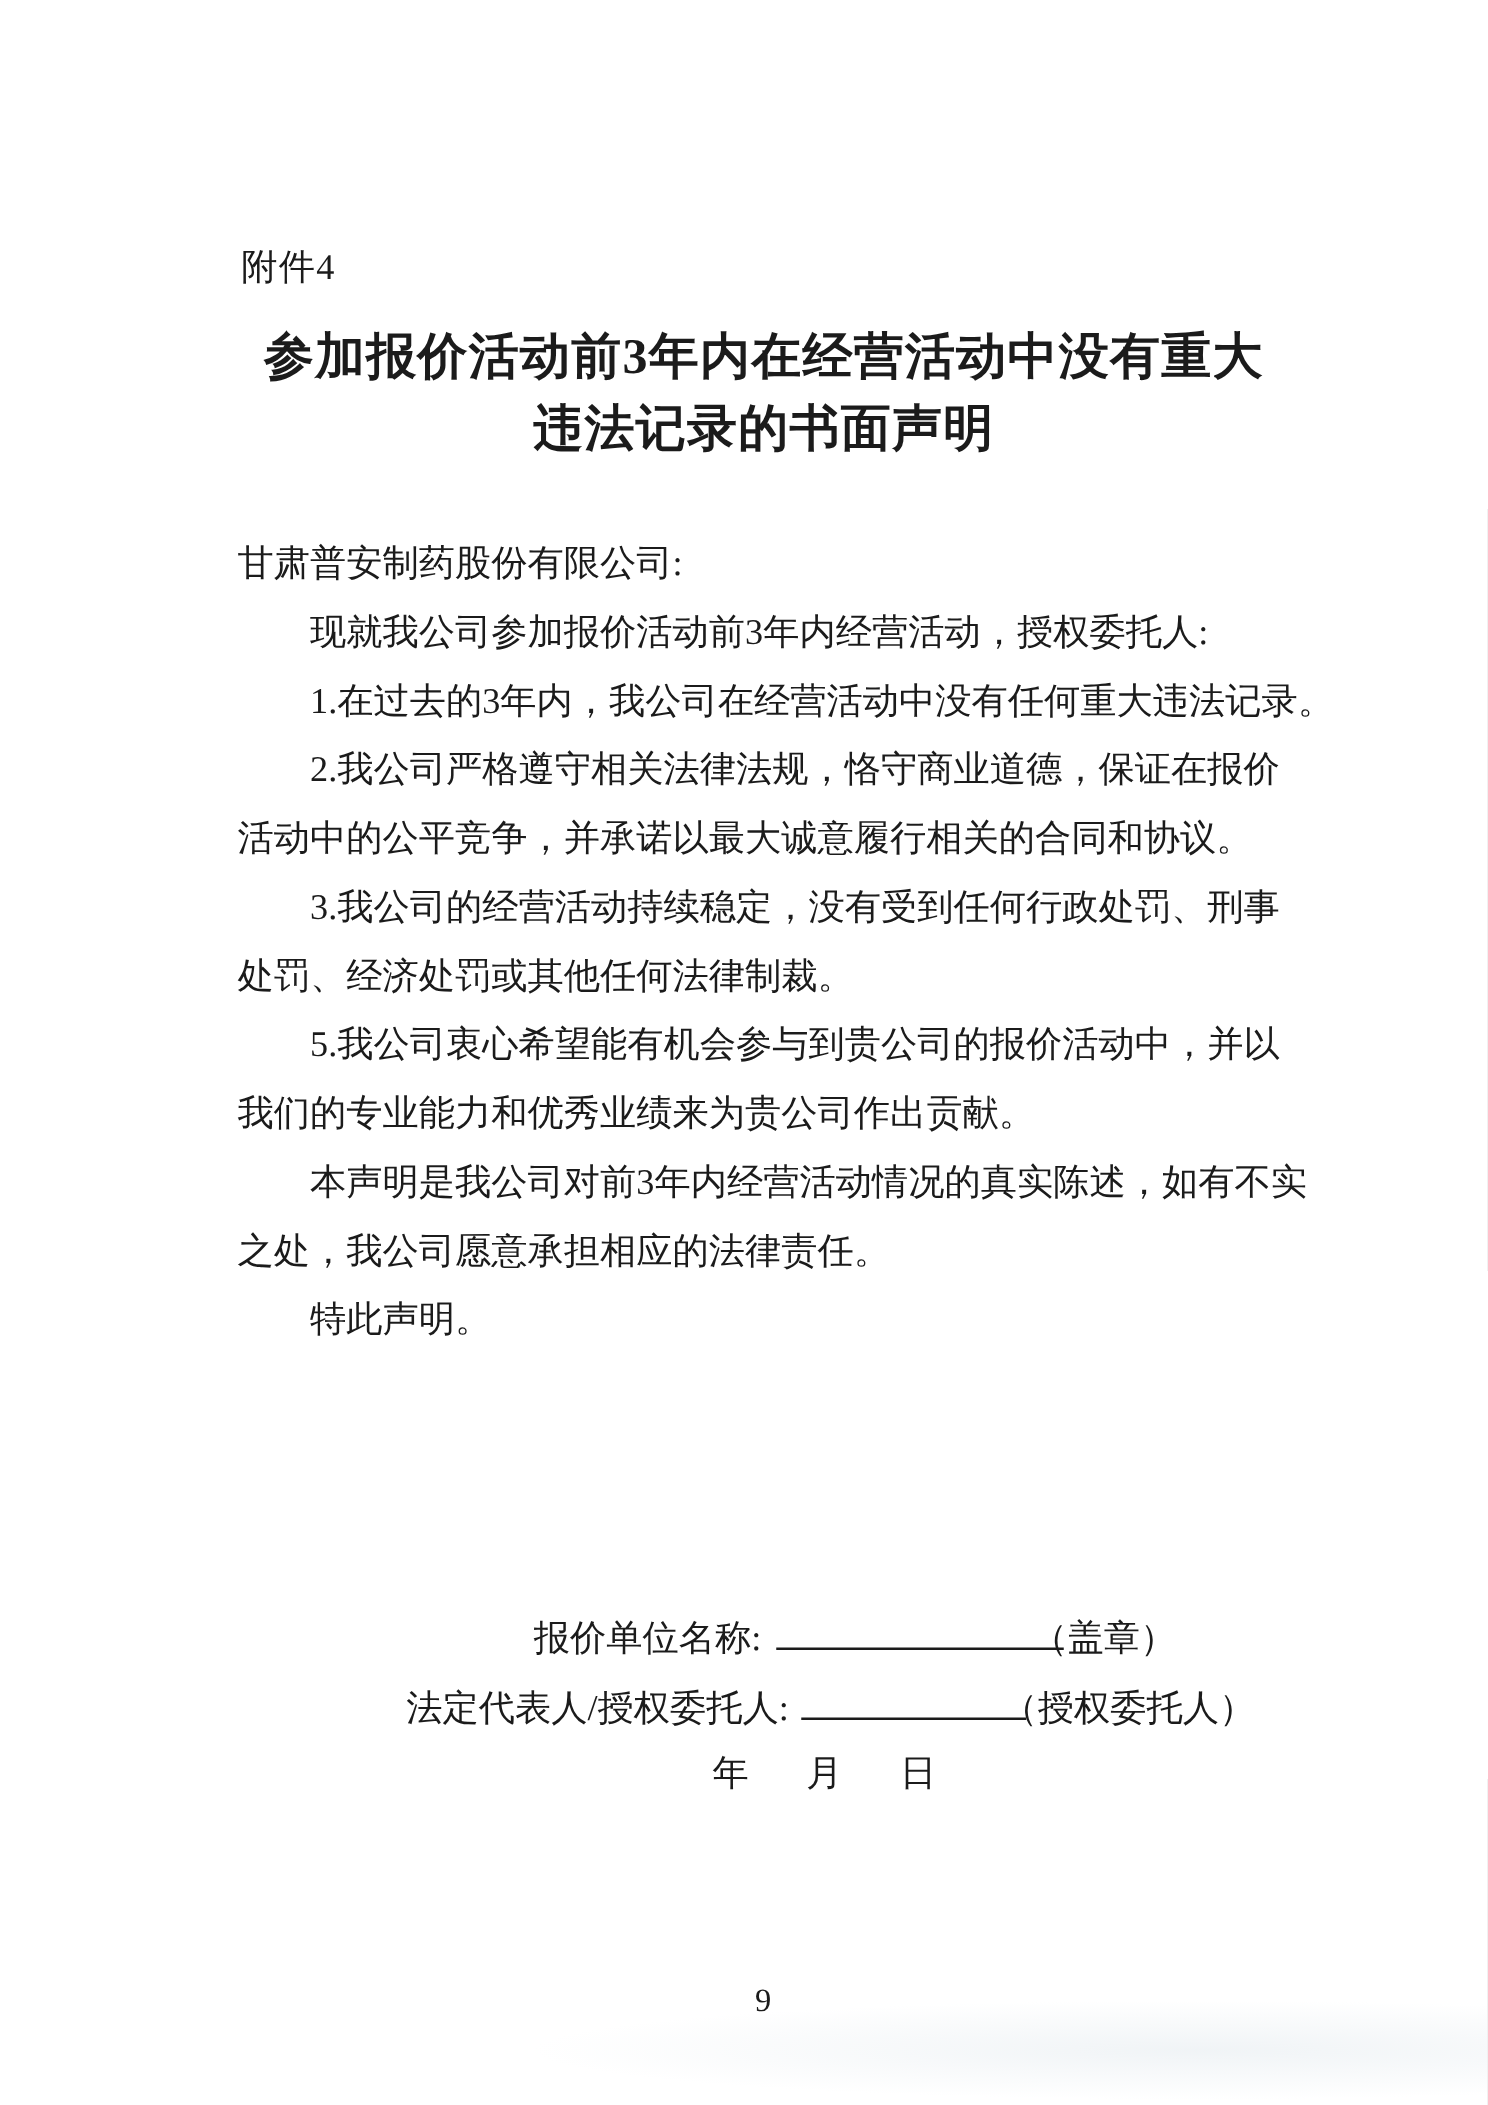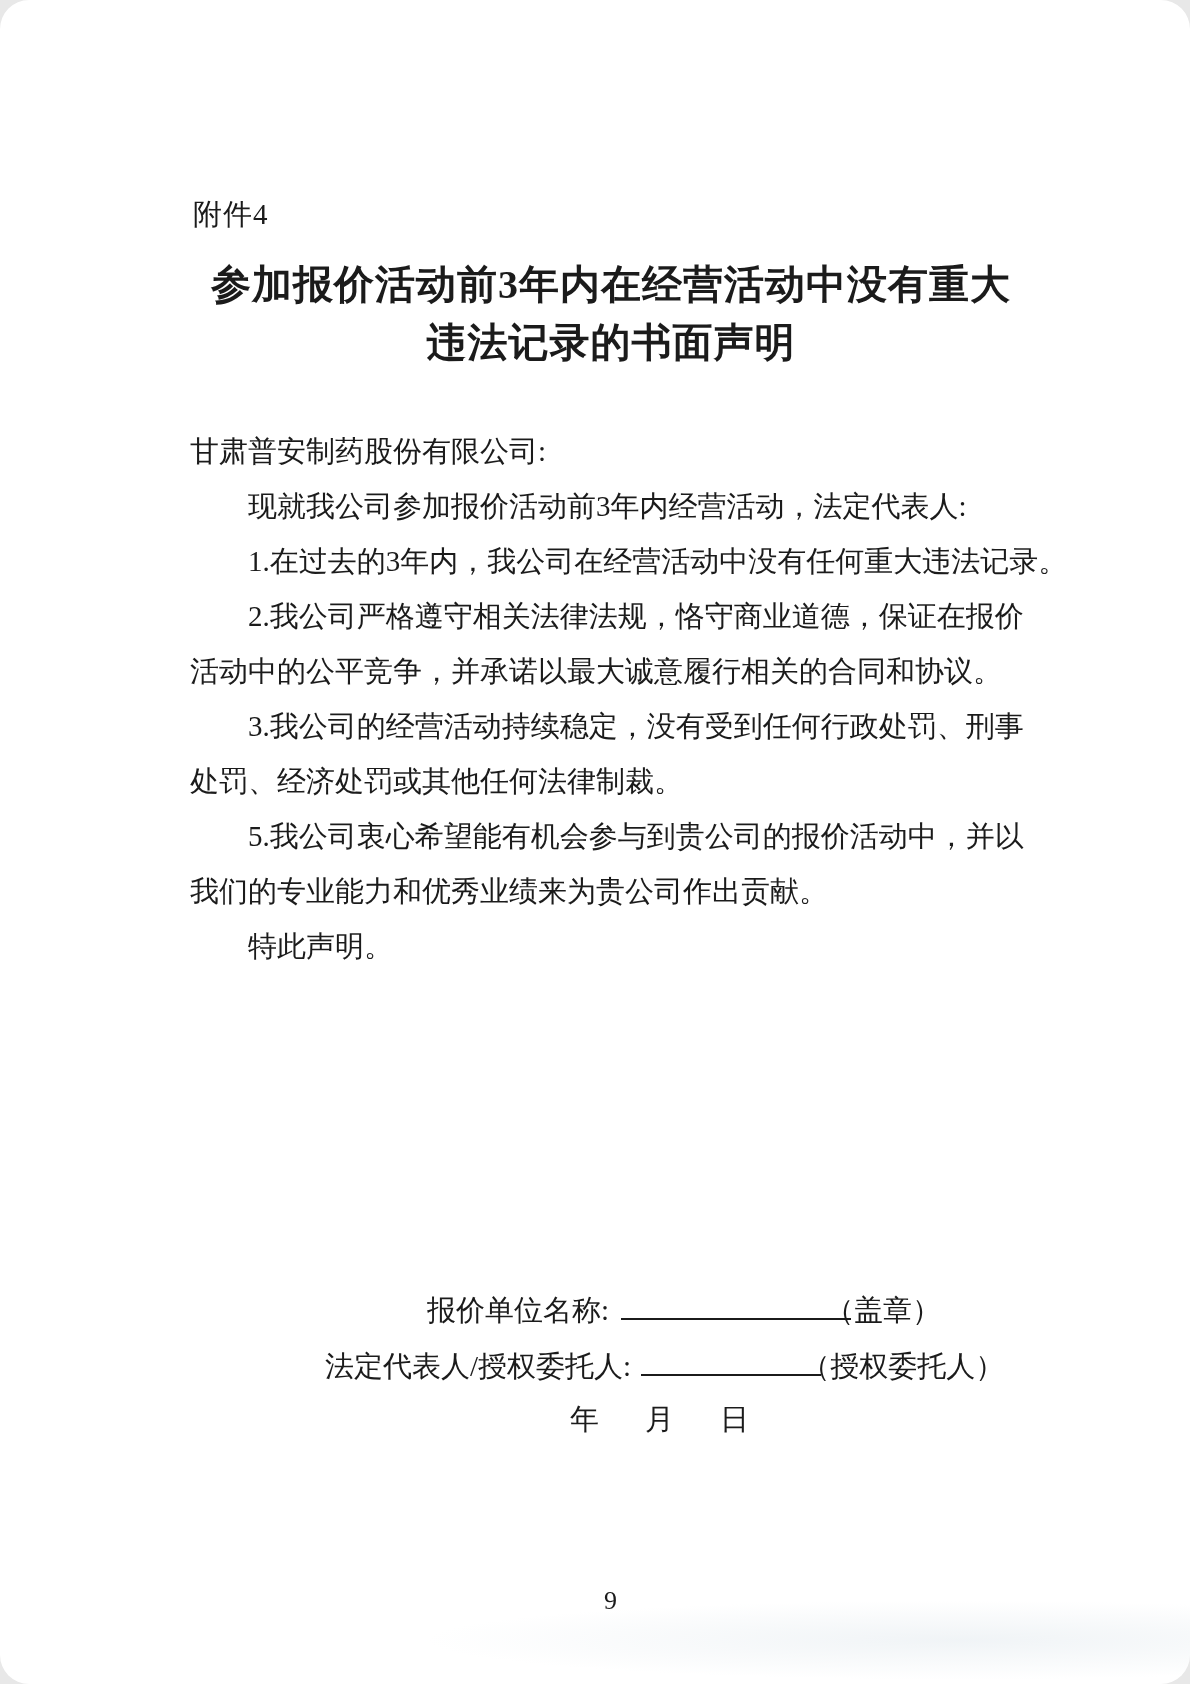--- a/index.html
+++ b/index.html
@@ -9,21 +9,20 @@
   }
   .page {
     position: relative;
     width: 1190px;
     height: 1684px;
     margin: 0 auto;
     background: #ffffff;
     overflow: hidden;
     font-family: "Liberation Serif", "DejaVu Serif", serif;
     color: #1b1b1b;
-    border-radius: 29px;
   }
   .attachment {
     position: absolute;
     left: 193px;
     top: 196px;
     font-size: 29px;
     line-height: 36px;
     letter-spacing: 1px;
   }
   .title {
@@ -108,28 +107,30 @@
 
   <div class="attachment">附件4</div>
 
   <h1 class="title">
     <span class="title-line">参加报价活动前3年内在经营活动中没有重大</span>
     <span class="title-line">违法记录的书面声明</span>
   </h1>
 
   <div class="doc-body">
     <p class="salutation">甘肃普安制药股份有限公司:</p>
-    <p class="para">现就我公司参加报价活动前3年内经营活动，法定代表人:</p>
+    <p class="para">现就我公司参加报价活动前3年内经营活动，授权委托人:</p>
     <p class="para">1.在过去的3年内，我公司在经营活动中没有任何重大违法记录。</p>
     <p class="para">2.我公司严格遵守相关法律法规，恪守商业道德，保证在报价
 活动中的公平竞争，并承诺以最大诚意履行相关的合同和协议。</p>
     <p class="para">3.我公司的经营活动持续稳定，没有受到任何行政处罚、刑事
 处罚、经济处罚或其他任何法律制裁。</p>
     <p class="para">5.我公司衷心希望能有机会参与到贵公司的报价活动中，并以
 我们的专业能力和优秀业绩来为贵公司作出贡献。</p>
+    <p class="para">本声明是我公司对前3年内经营活动情况的真实陈述，如有不实
+之处，我公司愿意承担相应的法律责任。</p>
     <p class="para">特此声明。</p>
   </div>
 
   <div class="sig-row sig-row-1">
     <span>报价单位名称:</span><span class="sig-line sig-line-1"></span><span class="stamp-note-1">（盖章）</span>
   </div>
 
   <div class="sig-row sig-row-2">
     <span>法定代表人/授权委托人:</span><span class="sig-line sig-line-2"></span><span class="stamp-note-2">（授权委托人）</span>
   </div>

